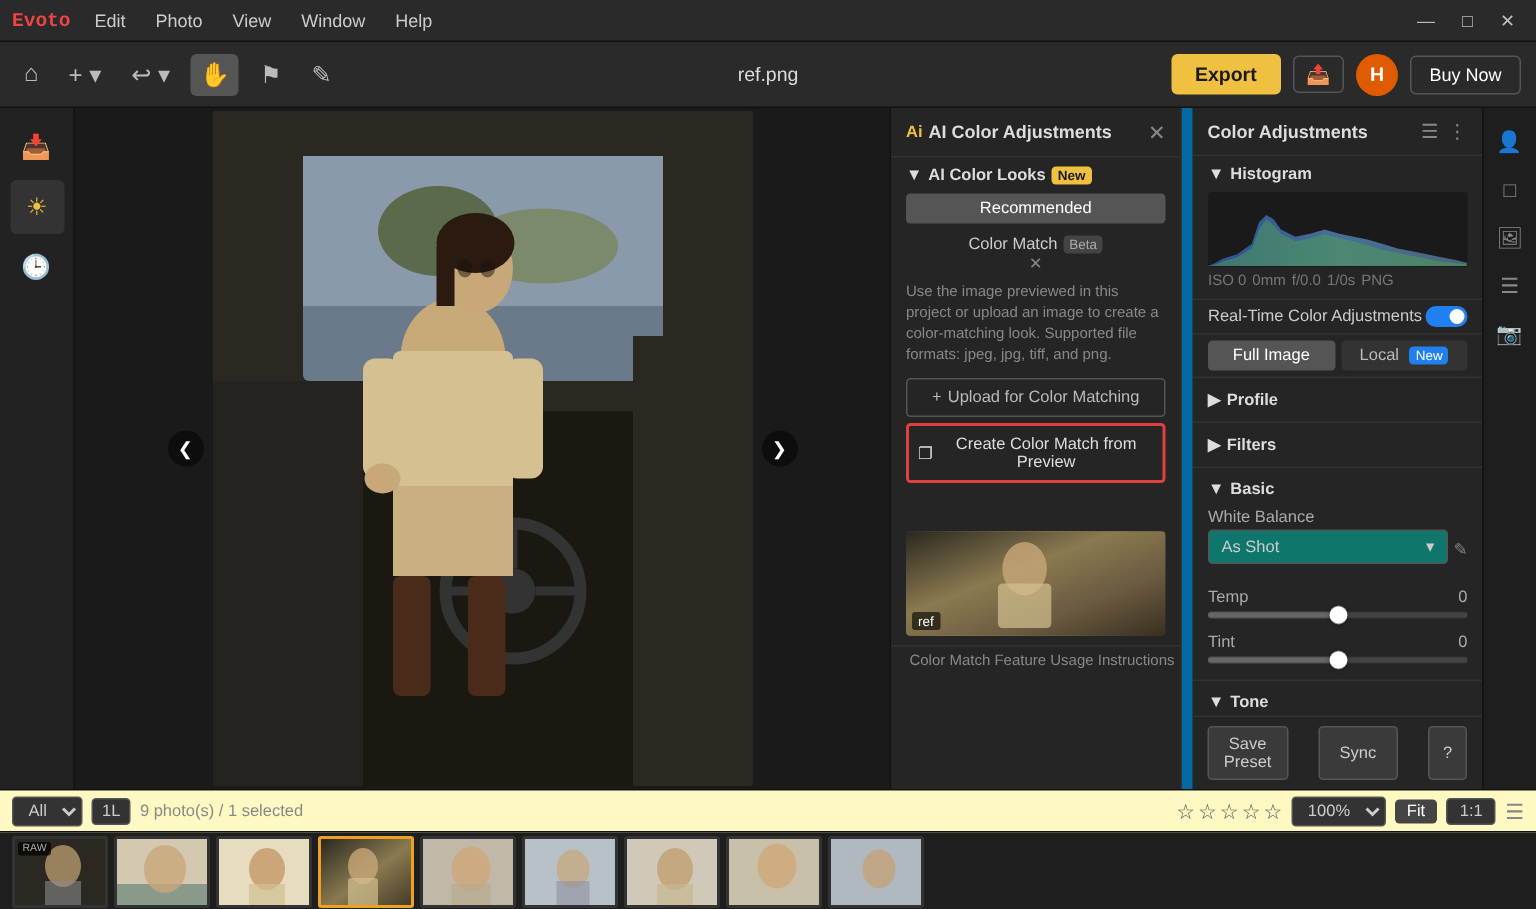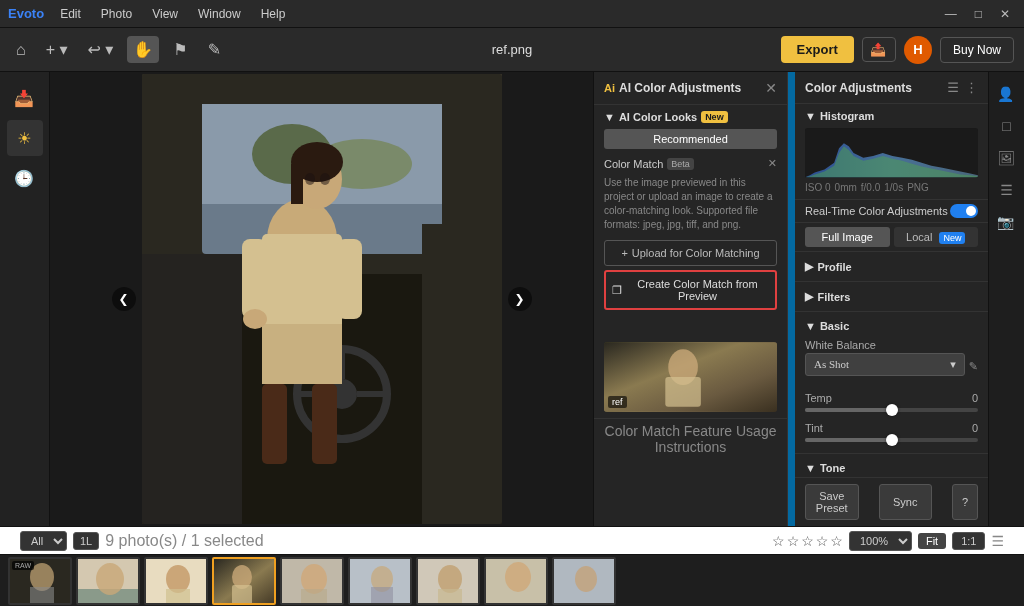--- a/index.html
+++ b/index.html
@@ -1,20 +1,20 @@
 <!DOCTYPE html>
 <html><head>
   <meta charset="utf-8">
   <style>
     * { margin: 0; padding: 0; box-sizing: border-box; }
     body { width: 1024px; height: 606px; background: #1a1a1a; font-family: -apple-system, BlinkMacSystemFont, 'Segoe UI', sans-serif; overflow: hidden; color: #ccc; font-size: 12px; }
 
     
     #menubar { display: flex; align-items: center; background: #2a2a2a; height: 28px; padding: 0 8px; gap: 12px; border-bottom: 1px solid #111; }
-    .menu-logo { color: #3b82f6; font-weight: bold; font-size: 13px; }
+    .menu-logo { color: #ef4444; font-weight: bold; font-size: 13px; font-family: Liberation Mono, monospace; }
     .menu-item { color: #ccc; font-size: 12px; cursor: pointer; padding: 2px 4px; }
 
     
     #toolbar { display: flex; align-items: center; background: #2a2a2a; height: 44px; padding: 0 10px; gap: 8px; border-bottom: 1px solid #111; position: relative; }
     .toolbar-btn { background: none; border: none; color: #bbb; cursor: pointer; padding: 4px 6px; border-radius: 4px; font-size: 16px; display: flex; align-items: center; justify-content: center; }
     .toolbar-btn.active { background: #555; }
     .toolbar-title { position: absolute; left: 50%; transform: translateX(-50%); color: #ddd; font-size: 13px; }
     .toolbar-right { margin-left: auto; display: flex; align-items: center; gap: 8px; padding-left: 40px; }
     .export-btn { background: #f0c040; color: #1a1a1a; border: none; padding: 6px 16px; border-radius: 4px; font-weight: bold; font-size: 13px; cursor: pointer; }
     .avatar-btn { background: #e05a00; color: #fff; border: none; width: 28px; height: 28px; border-radius: 50%; font-weight: bold; font-size: 13px; cursor: pointer; }
@@ -43,29 +43,29 @@
     #ai-panel { width: 195px; background: #252525; border-left: 1px solid #111; border-right: 1px solid #333; display: flex; flex-direction: column; }
     .ai-panel-header { display: flex; align-items: center; justify-content: space-between; padding: 8px 10px; border-bottom: 1px solid #333; }
     .ai-panel-title { font-size: 12px; font-weight: 600; color: #ddd; display: flex; align-items: center; gap: 4px; }
     .ai-badge { background: #f0c040; color: #1a1a1a; font-size: 9px; font-weight: bold; padding: 1px 4px; border-radius: 3px; }
     .close-x { background: none; border: none; color: #888; cursor: pointer; font-size: 14px; }
     .ai-section { padding: 6px 10px; border-bottom: 1px solid #333; }
     .ai-section-header { display: flex; align-items: center; gap: 4px; font-size: 11px; font-weight: 600; color: #ddd; margin-bottom: 6px; cursor: pointer; }
     .tabs-row { display: flex; gap: 2px; margin-bottom: 8px; }
     .tab-btn { flex: 1; padding: 4px 6px; background: #333; border: none; color: #bbb; font-size: 11px; cursor: pointer; border-radius: 3px; }
     .tab-btn.active { background: #555; color: #fff; }
-    .color-match-header { display: flex; align-items: center; justify-content: space-between; margin-bottom: 6px; }
+    .color-match-header { display: flex; align-items: center; justify-content: space-between; margin-bottom: 6px; flex-direction: column; }
     .color-match-label { font-size: 11px; color: #ccc; display: flex; align-items: center; gap: 4px; }
     .beta-badge { background: #444; color: #aaa; font-size: 9px; padding: 1px 4px; border-radius: 3px; }
     .color-match-desc { font-size: 10px; color: #888; line-height: 1.4; margin-bottom: 8px; }
     .upload-btn { width: 100%; padding: 6px; background: none; border: 1px solid #555; color: #bbb; font-size: 11px; cursor: pointer; border-radius: 3px; display: flex; align-items: center; justify-content: center; gap: 4px; margin-bottom: 4px; }
     .create-btn { width: 100%; padding: 6px; background: none; border: 2px solid #e04040; color: #ddd; font-size: 11px; cursor: pointer; border-radius: 3px; display: flex; align-items: center; justify-content: center; gap: 4px; margin-bottom: 6px; }
     .preview-thumbnail { width: 100%; height: 70px; background: linear-gradient(135deg, #3a3820 0%, #8a7a50 40%, #6a5a40 70%, #3a3020 100%); border-radius: 3px; position: relative; overflow: hidden; margin-top: 32px; }
     .preview-label { position: absolute; bottom: 4px; left: 4px; background: rgba(0,0,0,0.6); color: #fff; font-size: 9px; padding: 1px 4px; border-radius: 2px; }
-    .usage-link { text-align: center; color: #888; font-size: 14px; padding: 4px; cursor: pointer; }
+    .usage-link { text-align: right; color: #888; font-size: 10px; padding: 4px; cursor: pointer; }
 
     
     #right-panel { width: 200px; background: #252525; display: flex; flex-direction: column; border-left: 7px solid #0369a1; }
     .right-panel-header { display: flex; align-items: center; justify-content: space-between; padding: 8px 10px; border-bottom: 1px solid #333; }
     .right-panel-title { font-size: 12px; font-weight: 600; color: #ddd; }
     .panel-icons { display: flex; gap: 6px; }
     .panel-icon-btn { background: none; border: none; color: #888; cursor: pointer; font-size: 13px; }
 
     
     #far-right { width: 36px; background: #1e1e1e; display: flex; flex-direction: column; align-items: center; padding: 8px 0; gap: 4px; border-left: 1px solid #111; }
@@ -86,29 +86,29 @@
     .new-badge { background: #2080f0; color: #fff; font-size: 9px; padding: 1px 4px; border-radius: 3px; margin-left: 4px; }
 
     
     .adj-section { padding: 4px 10px; border-bottom: 1px solid #333; }
     .adj-section-header { display: flex; align-items: center; gap: 4px; font-size: 11px; font-weight: 600; color: #ddd; padding: 4px 0; cursor: pointer; }
     .adj-row { padding: 3px 0; }
     .adj-label { font-size: 11px; color: #aaa; margin-bottom: 2px; display: flex; justify-content: space-between; }
     .adj-slider-container { position: relative; height: 4px; background: #444; border-radius: 2px; margin: 4px 0; }
     .adj-slider-fill { height: 100%; background: #666; border-radius: 2px; }
     .adj-slider-thumb { position: absolute; top: 50%; transform: translate(-50%, -50%); width: 12px; height: 12px; background: #fff; border-radius: 50%; box-shadow: 0 0 3px rgba(0,0,0,0.5); }
-    .white-balance-select { width: 100%; background: #404040; border: 1px solid #555; color: #ccc; padding: 4px 8px; border-radius: 3px; font-size: 11px; display: flex; align-items: flex-start; justify-content: space-between; cursor: pointer; margin-bottom: 4px; font-family: Liberation Serif, serif; }
+    .white-balance-select { width: 100%; background: #0f766e; border: 1px solid #555; color: #ccc; padding: 4px 8px; border-radius: 3px; font-size: 11px; display: flex; align-items: center; justify-content: space-between; cursor: pointer; margin-bottom: 4px; }
     .wb-pencil { color: #888; font-size: 11px; cursor: pointer; }
 
     
     #filmstrip-bar { height: 80px; background: #1e1e1e; border-top: 1px solid #111; display: flex; flex-direction: column; }
-    #filmstrip-toolbar { height: 28px; background: #ffffff; display: flex; align-items: center; padding: 0 20px; gap: 6px; border-bottom: 1px solid #111; }
+    #filmstrip-toolbar { height: 28px; background: #fef9c3; display: flex; align-items: center; padding: 0 8px; gap: 6px; border-bottom: 1px solid #111; }
     .filter-select { background: #333; border: 1px solid #555; color: #ccc; padding: 2px 6px; border-radius: 3px; font-size: 11px; cursor: pointer; }
     .film-1l { background: #333; border: 1px solid #555; color: #ccc; padding: 2px 6px; border-radius: 3px; font-size: 11px; cursor: pointer; }
-    .photo-count { color: #888; font-size: 16px; }
+    .photo-count { color: #888; font-size: 11px; }
     .stars-row { margin-left: auto; display: flex; gap: 2px; color: #555; font-size: 14px; }
     .zoom-select { background: #333; border: 1px solid #555; color: #ccc; padding: 2px 6px; border-radius: 3px; font-size: 11px; }
     .fit-btn { background: #444; border: none; color: #fff; padding: 2px 8px; border-radius: 3px; font-size: 11px; cursor: pointer; }
     .one-one-btn { background: #333; border: 1px solid #555; color: #ccc; padding: 2px 8px; border-radius: 3px; font-size: 11px; cursor: pointer; }
     .grid-btn { background: none; border: none; color: #888; font-size: 14px; cursor: pointer; }
     #filmstrip { display: flex; align-items: center; padding: 4px 8px; gap: 4px; overflow-x: hidden; flex: 1; }
     .film-thumb { width: 64px; height: 48px; border-radius: 2px; background: #333; border: 2px solid transparent; cursor: pointer; overflow: hidden; flex-shrink: 0; position: relative; }
     .film-thumb.selected { border-color: #f0a020; }
     .raw-badge { position: absolute; top: 2px; left: 2px; background: rgba(0,0,0,0.7); color: #aaa; font-size: 7px; padding: 1px 3px; border-radius: 2px; }
 

